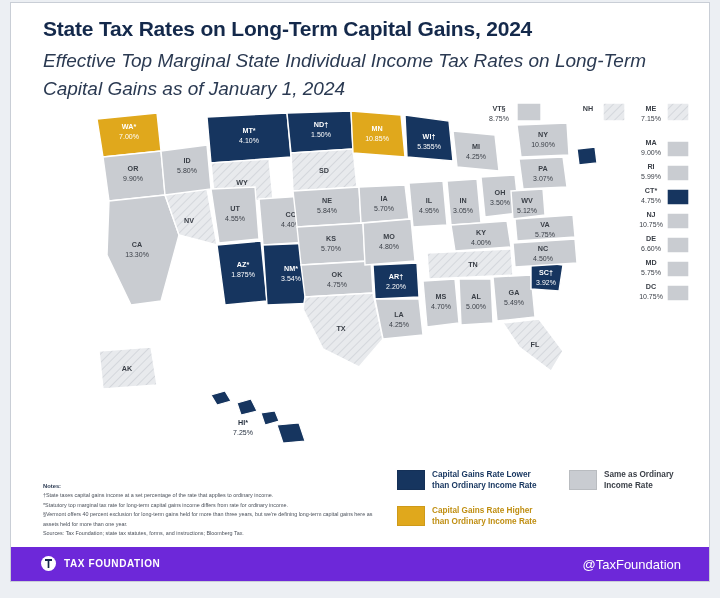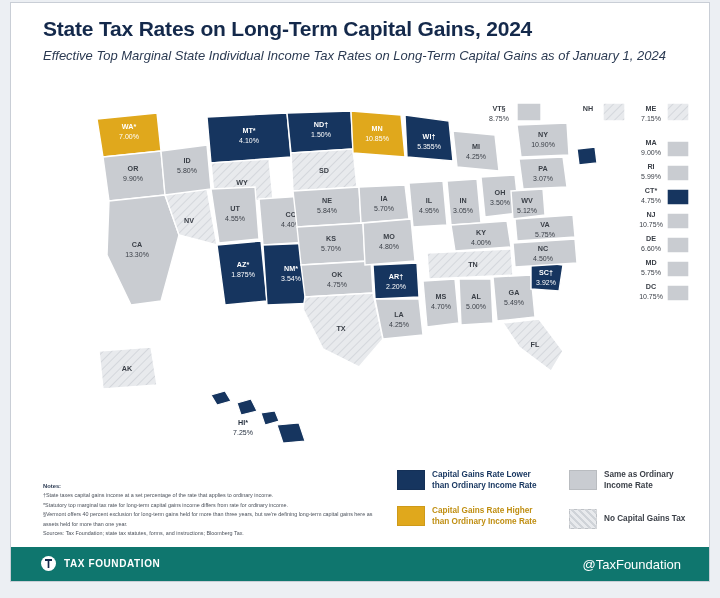--- a/index.html
+++ b/index.html
@@ -19,21 +19,21 @@
     overflow:hidden;
     padding-left:11px;
   }
   .title{
     position:absolute;left:32px;top:14px;
     font-size:21px;font-weight:bold;color:#14294b;
     letter-spacing:-0.2px;
   }
   .subtitle{
     position:absolute;left:32px;top:44px;width:640px;
-    font-size:13px;font-style:italic;color:#2b3a52;
+    font-size:19px;font-style:italic;color:#2b3a52;
     line-height:1.45;
   }
   #mapwrap{
     position:absolute;left:0;top:92px;width:700px;height:370px;
   }
   #mapwrap svg{display:block;}
   
   .st-lbl{font-family:"Liberation Sans",sans-serif;font-size:7px;fill:#3a3f47;text-anchor:middle;}
   .st-lbl .ab{font-weight:bold;font-size:7.2px;}
   .st-lbl-w{fill:#ffffff;}
@@ -49,21 +49,21 @@
   .lg-txt{font-weight:bold;line-height:1.35;}
 
   #notes{
     position:absolute;left:32px;top:478px;width:330px;
     font-size:5.4px;color:#4a505a;line-height:1.75;
   }
   #notes .nh{font-weight:bold;font-size:5.8px;color:#2b3a52;}
 
   #footer{
     position:absolute;left:0;bottom:0;width:700px;height:34px;
-    background:#0f766e;color:#ffffff;
+    background:#6d28d9;color:#ffffff;
   }
   #footer .brand{
     position:absolute;left:30px;top:9px;
     display:flex;align-items:center;font-size:10px;font-weight:bold;letter-spacing:0.6px;
   }
   #footer .brand .logo{
     width:15px;height:15px;border-radius:50%;
     background:#ffffff;margin-right:8px;position:relative;flex:0 0 auto;
   }
   #footer .brand .logo:after{
@@ -407,24 +407,20 @@
       <span class="lg-txt" style="color:#16355f;">Capital Gains Rate Lower than Ordinary Income Rate</span>
     </div>
     <div class="lg-row" style="left:172px;top:0;width:120px;">
       <span class="lg-sw" style="background:#c9ccd1;"></span>
       <span class="lg-txt" style="color:#3a3f47;">Same as Ordinary Income Rate</span>
     </div>
     <div class="lg-row" style="left:0;top:36px;width:150px;">
       <span class="lg-sw" style="background:#e0a81c;"></span>
       <span class="lg-txt" style="color:#c08f12;">Capital Gains Rate Higher than Ordinary Income Rate</span>
     </div>
-    <div class="lg-row" style="left:172px;top:40px;width:120px;">
-      <span class="lg-sw" style="background:repeating-linear-gradient(45deg,#e8eaed 0 3px,#cfd3d8 3px 5px);"></span>
-      <span class="lg-txt" style="color:#3a3f47;">No Capital Gains Tax</span>
-    </div>
   </div>
 
   <div id="notes">
     <div class="nh">Notes:</div>
     <div>†State taxes capital gains income at a set percentage of the rate that applies to ordinary income.</div>
     <div>*Statutory top marginal tax rate for long-term capital gains income differs from rate for ordinary income.</div>
     <div>§Vermont offers 40 percent exclusion for long-term gains held for more than three years, but we're defining long-term capital gains here as assets held for more than one year.</div>
     <div>Sources: Tax Foundation; state tax statutes, forms, and instructions; Bloomberg Tax.</div>
   </div>
 

